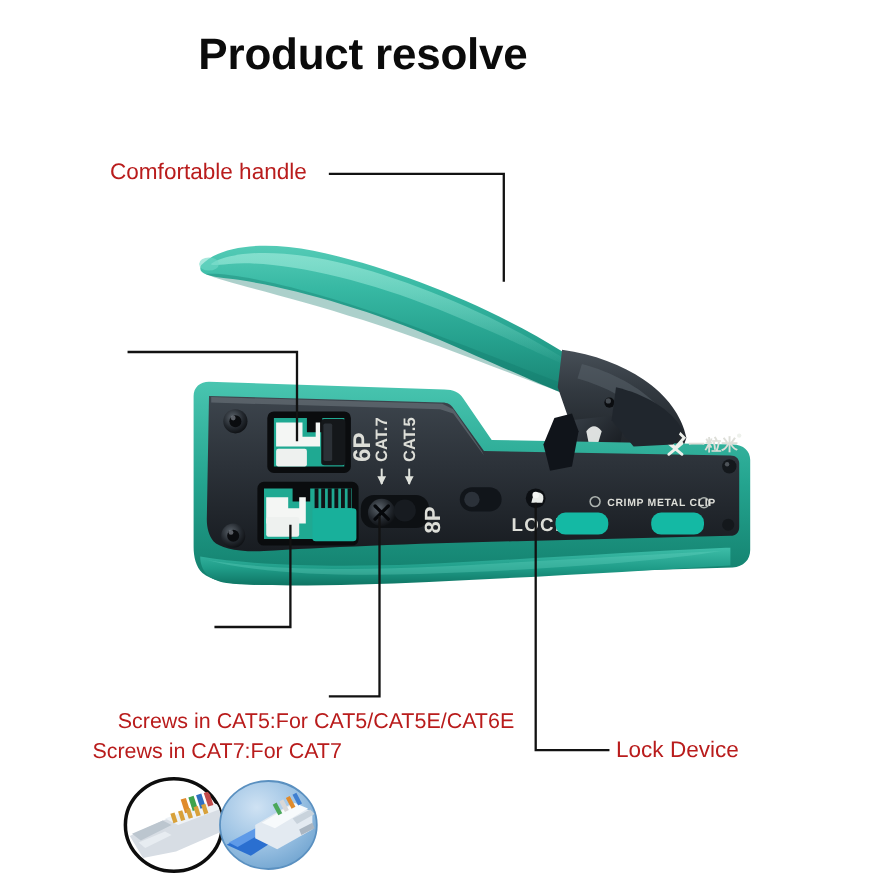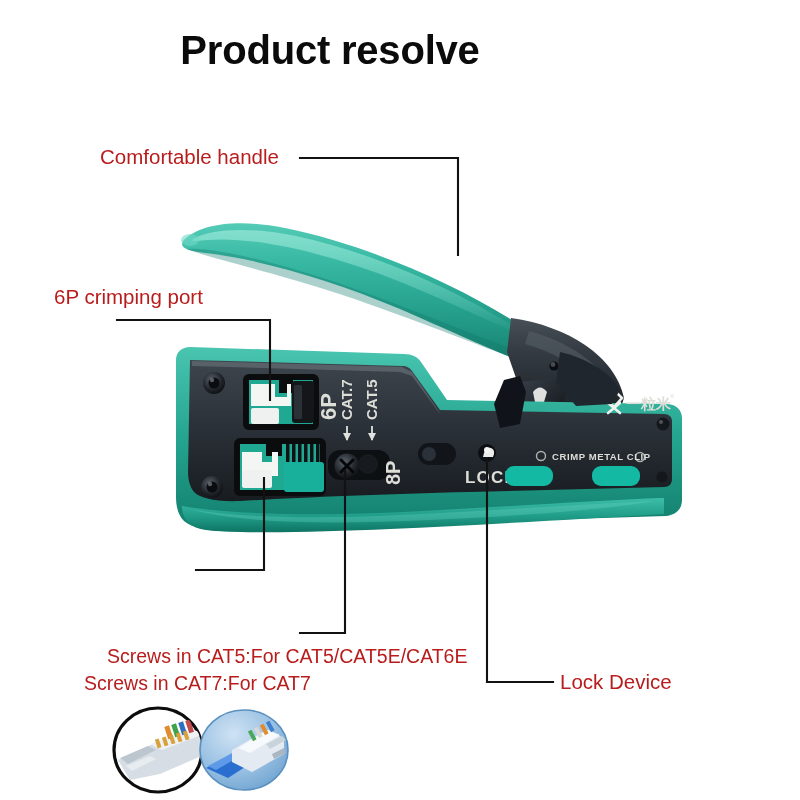--- a/index.html
+++ b/index.html
@@ -360,21 +360,20 @@
           </g>
           <path d="M266,744 l 16,-8 l 4,4 l -16,9 Z" fill="#c9d3dc"></path>
           <path d="M272,754 l 12,-6 l 2,5 l -12,6 Z" fill="#aab6c2"></path>
         </g>
       </g>
     </g>
   </svg>
 
   <div class="callout" id="lbl-handle">Comfortable handle</div>
 
-  <div class="callout" id="lbl-6p">6P crimping port</div>
 
 
   <div class="callout" id="lbl-lock">Lock Device</div>
 
   <div class="callout small" id="lbl-screw5">Screws in CAT5:For CAT5/CAT5E/CAT6E</div>
 
   <div class="callout small" id="lbl-screw7">Screws in CAT7:For CAT7</div>
 
   <div class="title">Product resolve</div>
 

